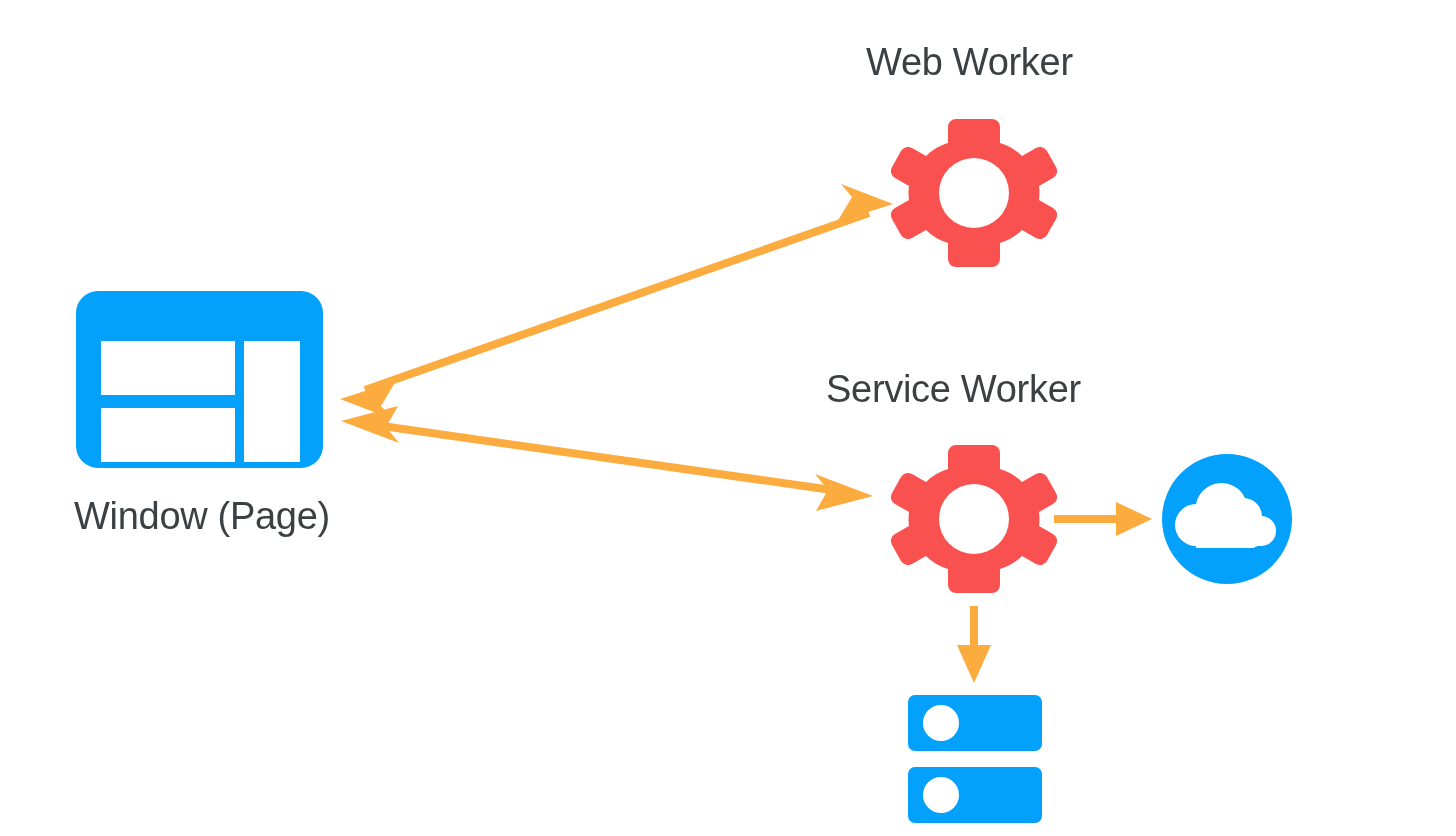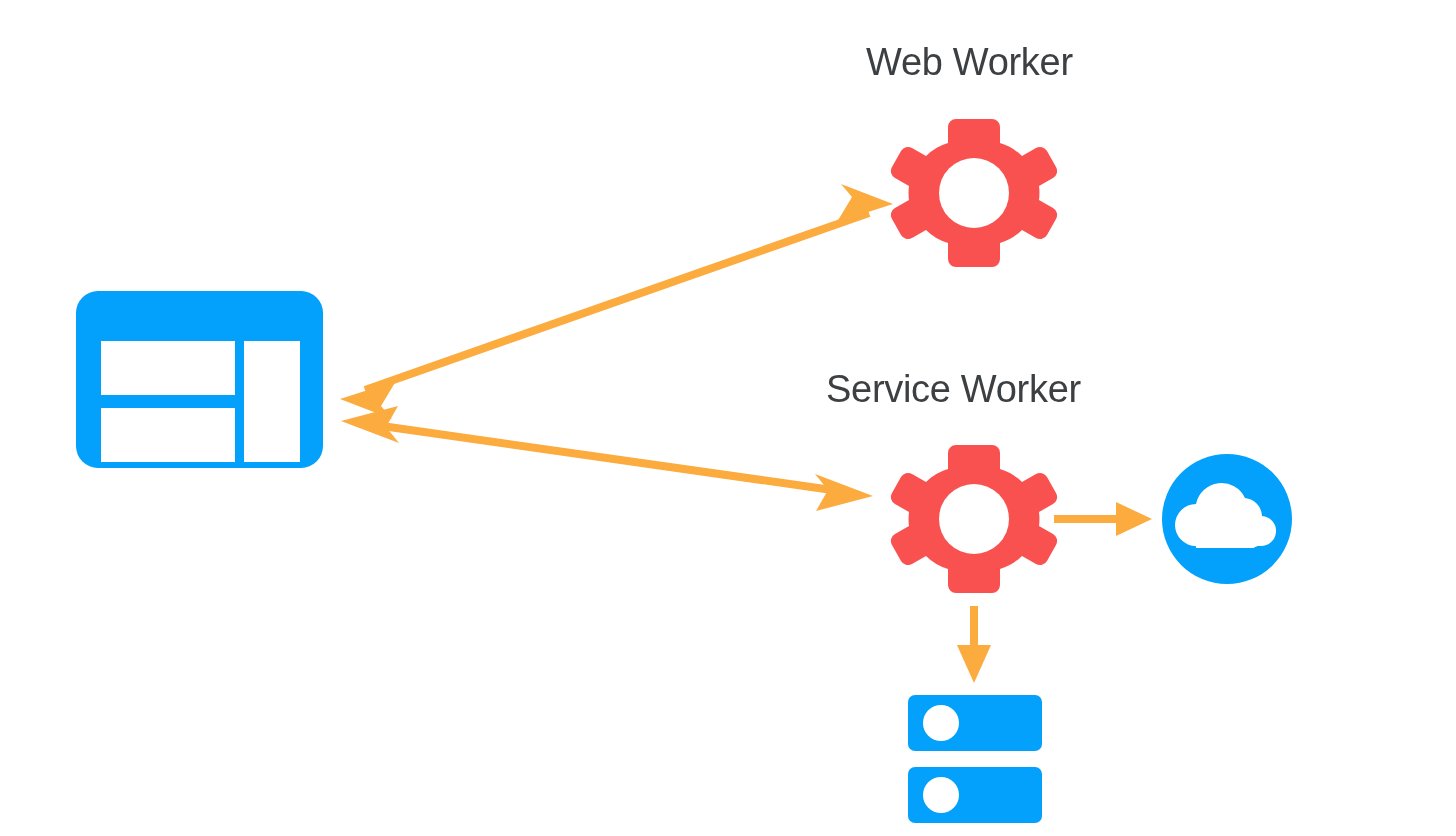--- a/index.html
+++ b/index.html
@@ -143,14 +143,15 @@
       <rect x="908" y="767" width="134" height="56" rx="7" ry="7" fill="#03a0fc"></rect>
       <circle cx="941" cy="795" r="18" fill="#ffffff"></circle>
     </g>
 
   </svg>
 
   <div class="node-label" id="label-web-worker">Web Worker</div>
 
   <div class="node-label" id="label-service-worker">Service Worker</div>
 
+  <div class="node-label" id="label-window-page">Window (Page)</div>
 
 </div>
 
 </body></html>

